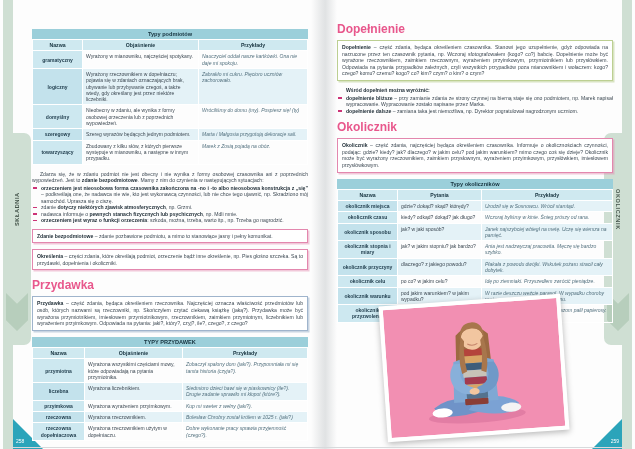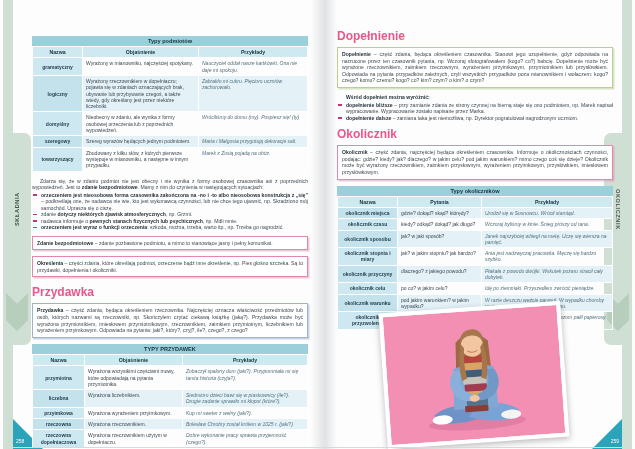--- a/index.html
+++ b/index.html
@@ -33,21 +33,21 @@
   .corner.left { left:13px; clip-path:polygon(0 0,0 100%,100% 100%); }
   .corner.right { right:13px; clip-path:polygon(100% 0,100% 100%,0 100%); }
   .corner.left span { position:absolute; left:3px; bottom:5px; }
   .corner.right span { position:absolute; right:3px; bottom:5px; }
 
   
   .gutter { position:absolute; left:311px; top:0; width:26px; height:100%;
     background:linear-gradient(90deg, rgba(110,120,126,0) 0%, rgba(110,120,126,0.16) 42%, rgba(110,120,126,0.20) 55%, rgba(110,120,126,0) 100%); }
 
   
-  .page { position:absolute; top:11px; bottom:0; }
+  .page { position:absolute; top:4px; bottom:0; }
   .page.left  { left:32px;  width:276px; }
   .page.right { left:337px; width:276px; }
 
   
   .h-pink { color:#e8578c; font-size:12px; font-weight:bold; margin:0 0 4px 0; }
   .body-txt { font-size:5.1px; line-height:1.28; text-align:justify; }
   .intro { margin-top:5px; text-indent:8px; }
   .lead-bold { font-weight:bold; color:#23313a; }
 
   .bullets { margin:1px 0 5px 0; }

